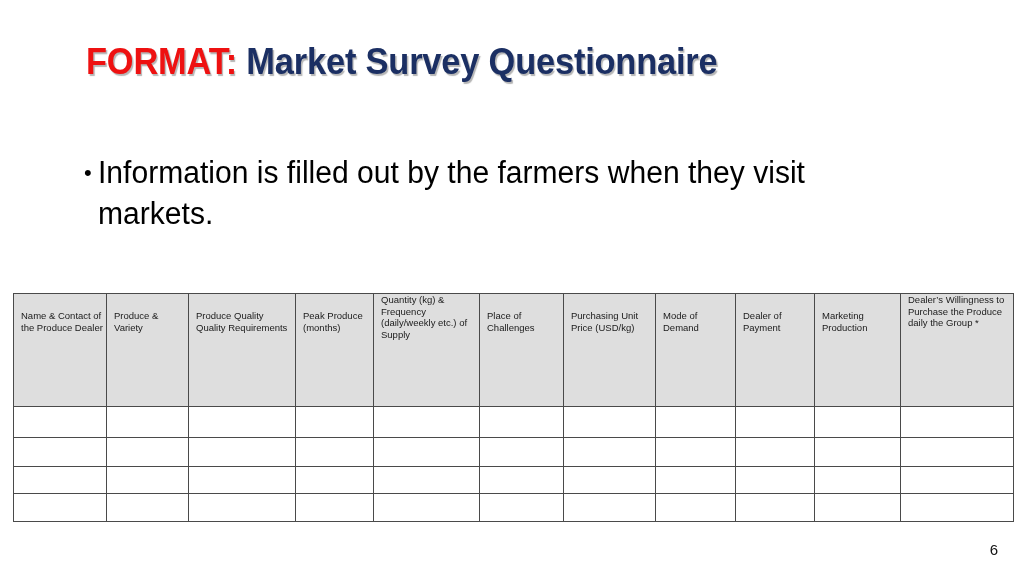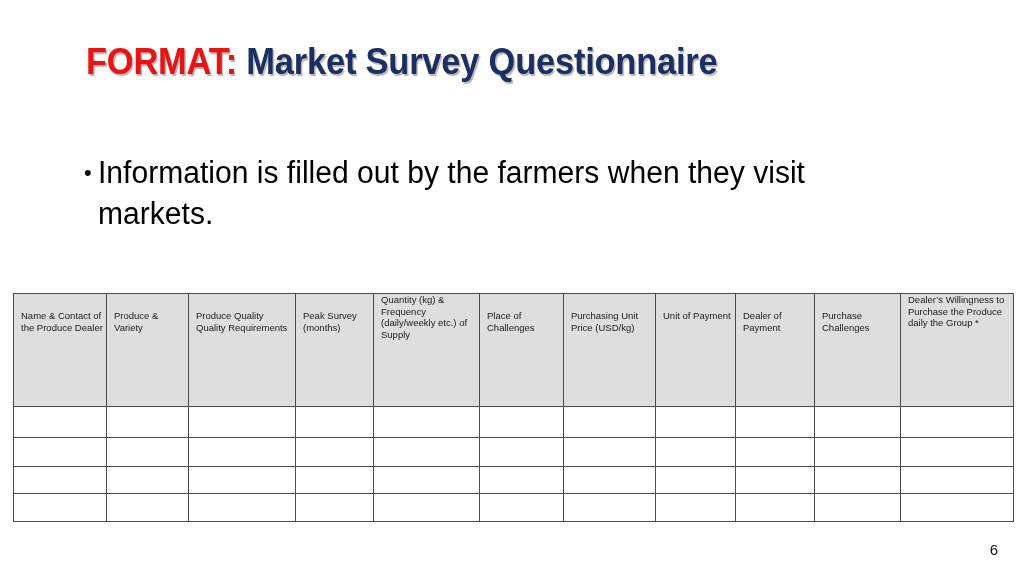--- a/index.html
+++ b/index.html
@@ -151,27 +151,27 @@
         <col style="width: 80px;">
         <col style="width: 79px;">
         <col style="width: 86px;">
         <col style="width: 113px;">
       </colgroup>
     <thead>
       <tr>
           <th>Name &amp; Contact of the Produce Dealer</th>
           <th>Produce &amp; Variety</th>
           <th>Produce Quality Quality Requirements</th>
-          <th>Peak Survey (months)</th>
+          <th>Peak Produce (months)</th>
           <th class="hdr-tall">Quantity (kg) &amp; Frequency (daily/weekly etc.) of Supply</th>
           <th>Place of Challenges</th>
           <th>Purchasing Unit Price (USD/kg)</th>
-          <th>Unit of Payment</th>
+          <th>Mode of Demand</th>
           <th>Dealer of Payment</th>
-          <th>Purchase Challenges</th>
+          <th>Marketing Production</th>
           <th class="hdr-tall">Dealer’s Willingness to Purchase the Produce daily the Group *</th>
         </tr>
     </thead>
     <tbody>
         <tr class="row-1">
           <td></td>
           <td></td>
           <td></td>
           <td></td>
           <td></td>

